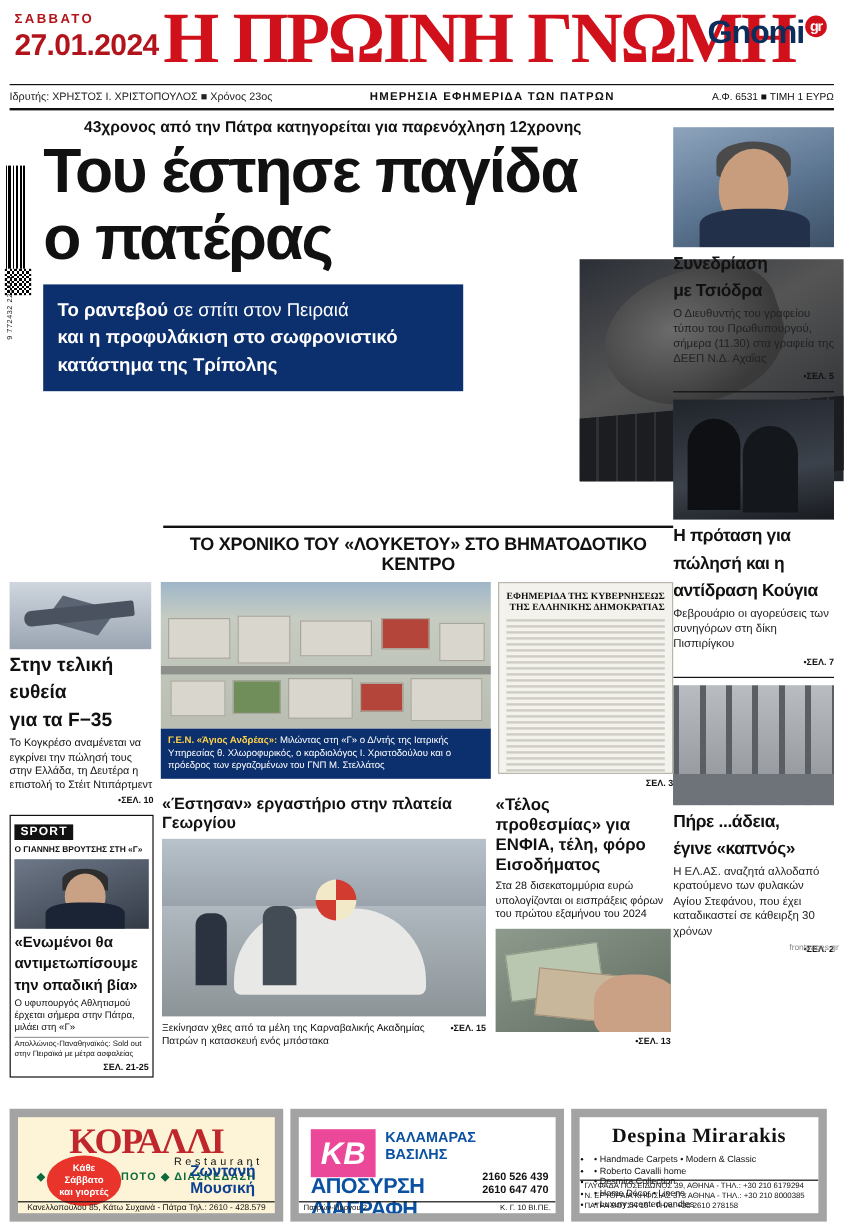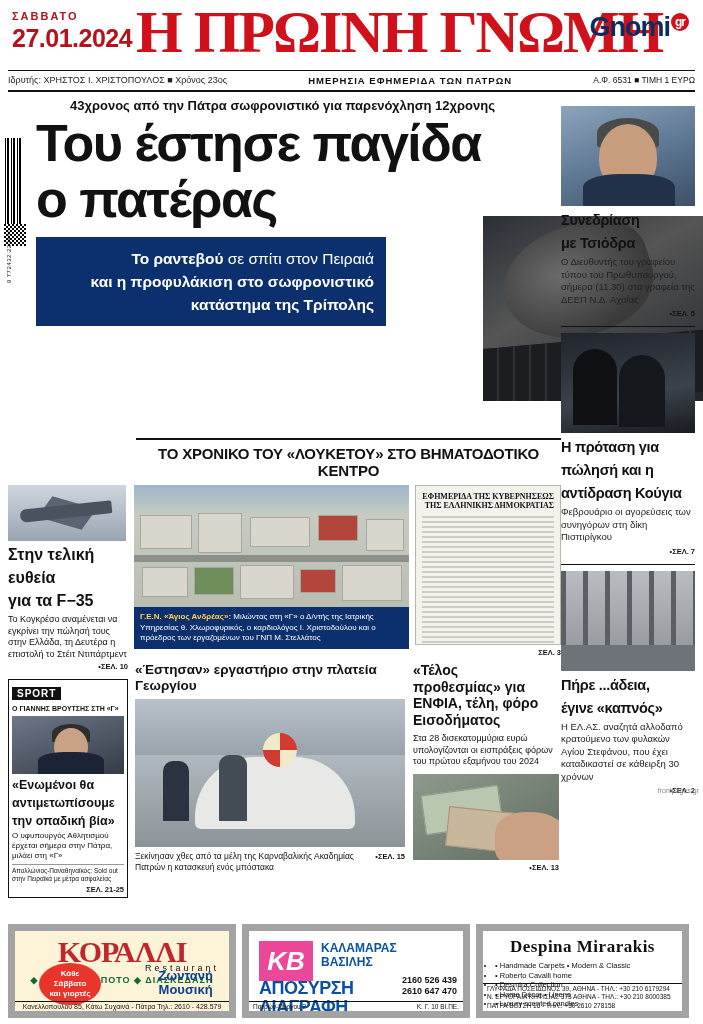--- a/index.html
+++ b/index.html
@@ -90,21 +90,21 @@
     transform: rotate(-18deg);
   }
   .lead-photo .kb {
     position: absolute; left: 0; bottom: 0; width: 100%; height: 62px;
     background: repeating-linear-gradient(to right,#1b1d21 0 14px,#2e3238 14px 16px),
                 repeating-linear-gradient(to bottom,#1b1d21 0 13px,#2e3238 13px 15px);
     transform: skewY(-5deg);
   }
   .lead-deck {
     margin: 10px 28px 0 28px; background: #0c2f6e; color: #fff;
-    padding: 10px 12px; width: 350px; position: relative; z-index: 2; text-align: right;
+    padding: 10px 12px; width: 350px; position: relative; z-index: 2;
   }
   .lead-deck p { font-size: 15.5px; line-height: 23px; font-weight: bold; }
   .lead-deck .reg { font-weight: normal; }
   .lead-ref {
     text-align: right; font-size: 8px; font-weight: bold; color: #222;
     margin: 2px 18px 0 0;
   }
 
   
   .rail { position: absolute; right: 8px; top: 106px; width: 134px; }
@@ -296,21 +296,21 @@
     </div>
   </div>
 
   <div class="barcode">
     <div class="qr"></div>
     <div class="bars" style="margin-top:26px"></div>
     <div class="num">9 772432 223461</div>
   </div>
 
   <div class="lead-wrap">
-    <div class="lead-kicker">43χρονος από την Πάτρα σωφρονιστικό για παρενόχληση 12χρονης</div>
+    <div class="lead-kicker">43χρονος από την Πάτρα κατηγορείται για παρενόχληση 12χρονης</div>
     <div class="lead-main">
       <div class="lead-head">Του έστησε παγίδα</div>
       <div class="lead-head">ο πατέρας</div>
     </div>
     <div class="lead-photo">
       <div class="hand"></div>
       <div class="kb"></div>
     </div>
     <div class="lead-deck">
       <p>

